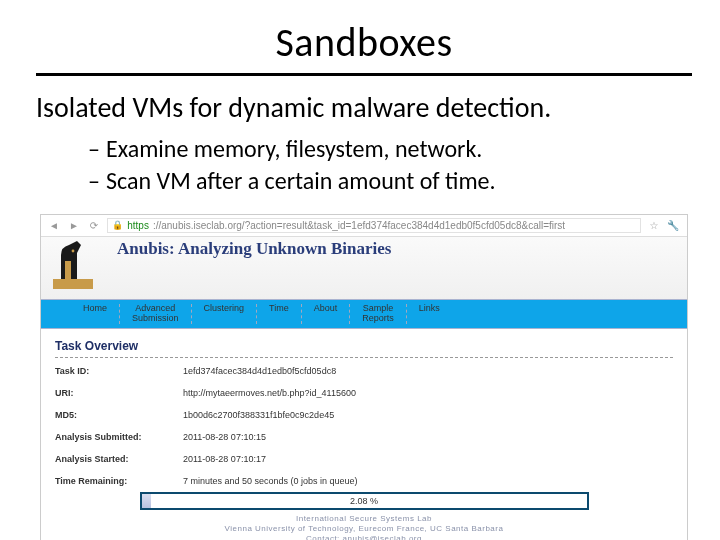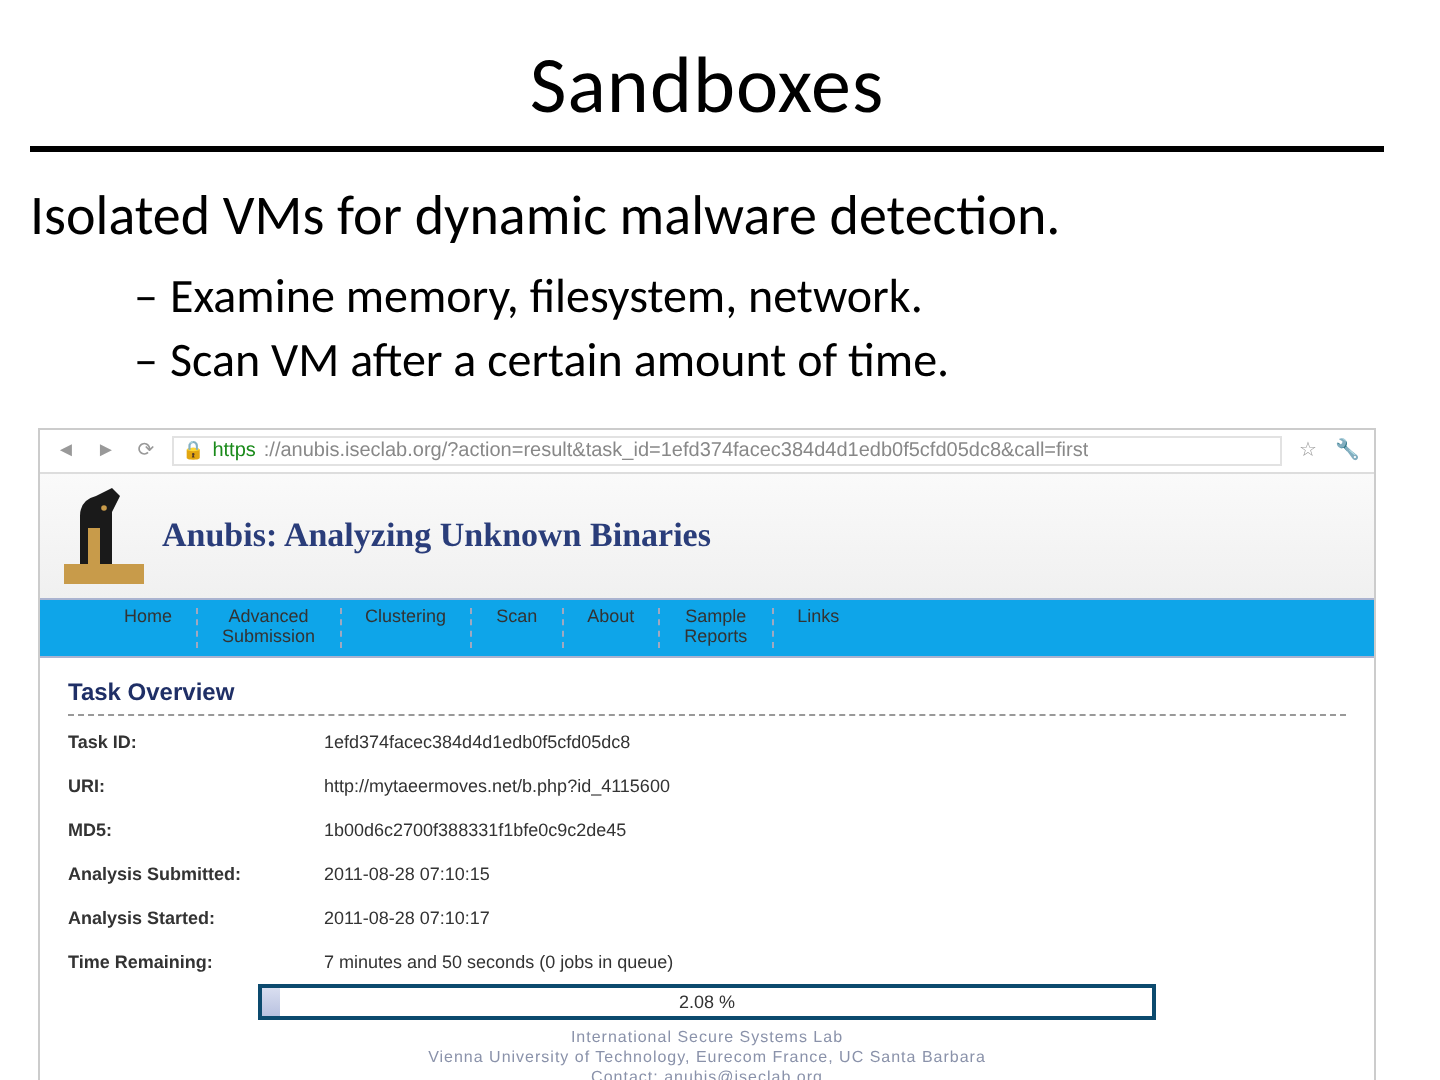--- a/index.html
+++ b/index.html
@@ -1,30 +1,30 @@
 <!DOCTYPE html>
 <html><head>
 <meta charset="utf-8">
 <style>
   * { box-sizing: border-box; margin: 0; padding: 0; }
   html, body { width: 720px; height: 540px; font-family: Calibri, Arial, sans-serif; background: #fff; color: #000; }
-  .slide { width: 720px; height: 540px; position: relative; padding: 18px 28px 10px 15px; }
+  .slide { width: 720px; height: 540px; position: relative; padding: 18px 28px 10px 36px; }
   .title { font-size: 40px; text-align: center; font-weight: 400; letter-spacing: 0.5px; }
   .hr { border: none; border-top: 3px solid #000; margin: 6px 0 14px 0; }
   .subtitle { font-size: 28px; font-weight: 400; margin-bottom: 8px; }
   .bullets { margin-left: 52px; margin-bottom: 16px; }
   .bullets li { list-style: none; font-size: 24px; line-height: 1.35; position: relative; padding-left: 18px; }
   .bullets li::before { content: "–"; position: absolute; left: 0; }
   .browser { border: 1px solid #ccc; margin: 0 4px; font-family: Tahoma, Arial, sans-serif; }
   .addr-row { display: flex; align-items: center; gap: 6px; padding: 3px 6px; border-bottom: 1px solid #ddd; font-size: 10px; color: #666; }
   .nav-ico { width: 14px; height: 14px; display: inline-flex; align-items: center; justify-content: center; color: #999; }
   .url-box { flex: 1; display: flex; align-items: center; gap: 4px; border: 1px solid #e2e2e2; padding: 1px 4px; font-size: 10px; }
   .https { color: #1a8a1a; font-size: 10px; }
   .url-text { color: #888; font-size: 10px; white-space: nowrap; overflow: hidden; }
-  .banner { display: flex; align-items: center; gap: 7px; padding: 2px 10px; background: linear-gradient(#fafafa,#f0f0f0); height: 62px; }
+  .banner { display: flex; gap: 22px; padding: 2px 10px; background: linear-gradient(#fafafa,#f0f0f0); height: 62px; }
   .logo { width: 44px; height: 52px; position: relative; }
   .brand { font-size: 17px; color: #2a3d7a; font-weight: bold; font-family: Georgia, serif; }
   .menubar { display: flex; background: #0ea5e9; border-top: 1px solid #aab3d0; border-bottom: 1px solid #aab3d0; font-size: 9px; padding: 4px 30px; gap: 0; color: #333; }
   .menubar .mitem { padding: 0 12px; border-right: 1px dashed #a0a8c0; text-align: center; line-height: 1.1; }
   .menubar .mitem:last-child { border-right: none; }
   .task-section { padding: 10px 14px 6px 14px; }
   .task-head { font-size: 12px; font-weight: bold; color: #1f2f66; margin-bottom: 4px; }
   .dash { border-top: 1px dashed #999; margin-bottom: 8px; }
   .kv { display: grid; grid-template-columns: 128px 1fr; row-gap: 12px; font-size: 9px; color: #333; }
   .kv .k { font-weight: bold; }
@@ -69,21 +69,21 @@
         </svg>
       </div>
       <div class="brand">Anubis: Analyzing Unknown Binaries</div>
     </div>
 
     <div class="menubar">
       <div class="mitem">Home</div>
       <div class="mitem" style="white-space:pre-line">Advanced
 Submission</div>
       <div class="mitem">Clustering</div>
-      <div class="mitem">Scan</div>
+      <div class="mitem">Time</div>
       <div class="mitem">About</div>
       <div class="mitem" style="white-space:pre-line">Sample
 Reports</div>
       <div class="mitem">Links</div>
     </div>
 
     <div class="task-section">
       <div class="task-head">Task Overview</div>
       <div class="dash"></div>
       <div class="kv">

